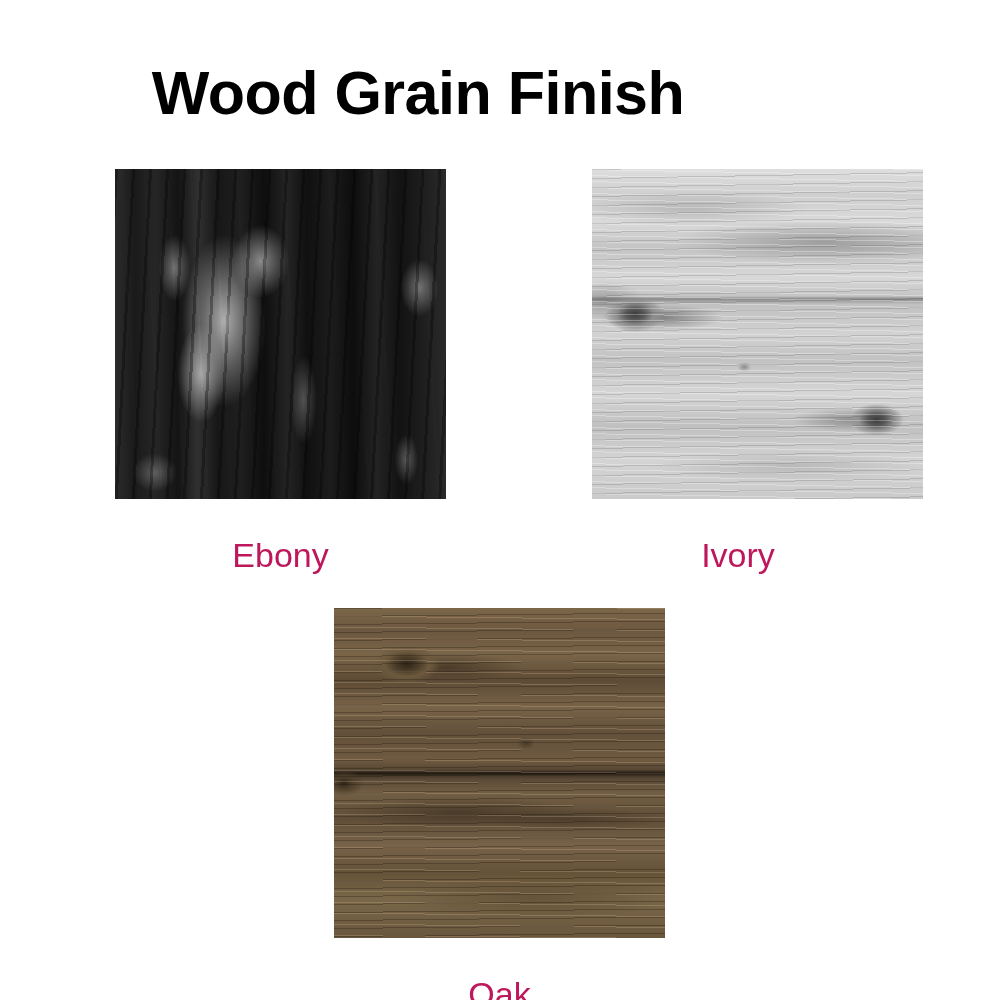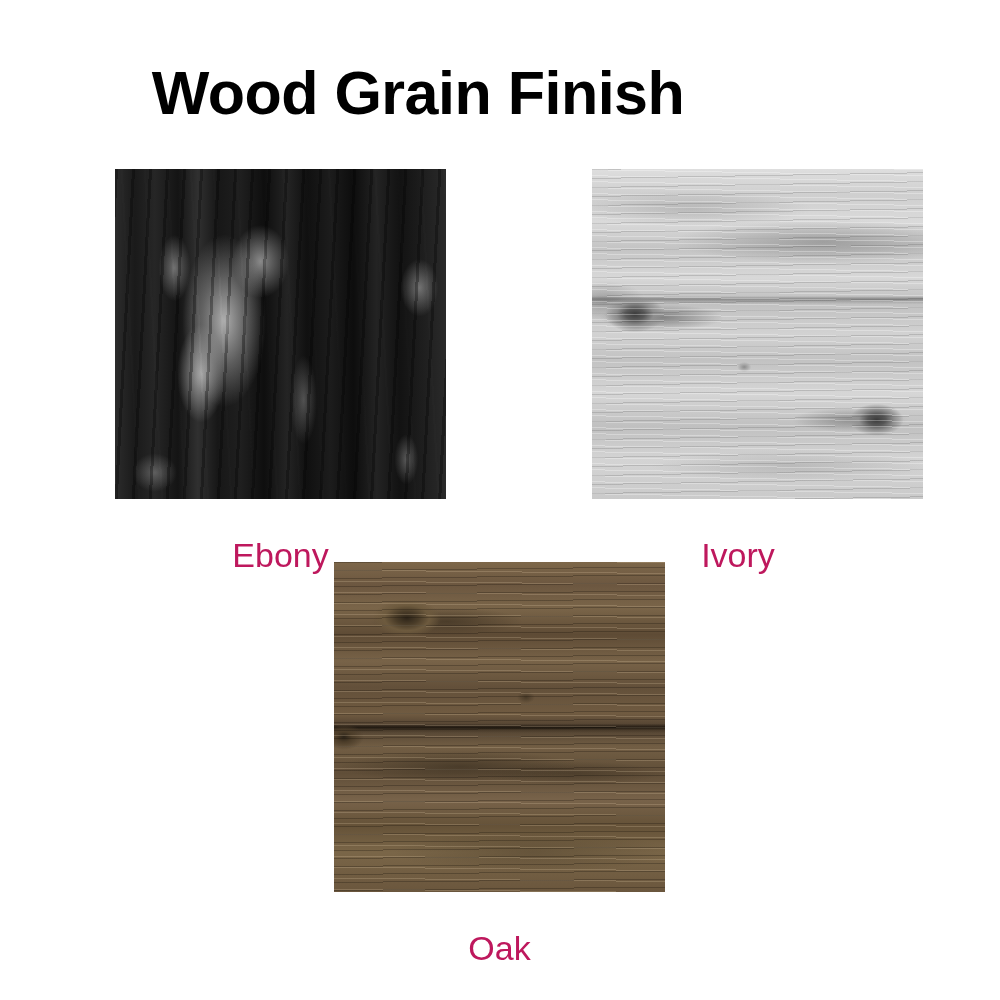--- a/index.html
+++ b/index.html
@@ -55,21 +55,21 @@
     font-size: 34px;
     line-height: 40px;
     color: #be185d;
     white-space: nowrap;
     margin-top: 32px;
   }
 
   
   #cell-ebony { left: 115px; top: 169px; }
   #cell-ivory { left: 553px; top: 169px; padding-left: 39px; }
-  #cell-oak   { left: 334px; top: 562px; }
+  #cell-oak   { left: 334px; top: 608px; }
 
   
   .tex-ebony {
     background-color: #1b1b1b;
     background-image:
       
       radial-gradient(ellipse 58px 120px at 33% 46%, rgba(200,200,200,0.85) 0%, rgba(170,170,170,0.45) 38%, rgba(0,0,0,0) 72%),
       radial-gradient(ellipse 34px 70px at 26% 62%, rgba(205,205,205,0.75) 0%, rgba(0,0,0,0) 70%),
       radial-gradient(ellipse 40px 52px at 44% 28%, rgba(190,190,190,0.70) 0%, rgba(0,0,0,0) 70%),
       radial-gradient(ellipse 22px 46px at 18% 30%, rgba(185,185,185,0.55) 0%, rgba(0,0,0,0) 72%),

